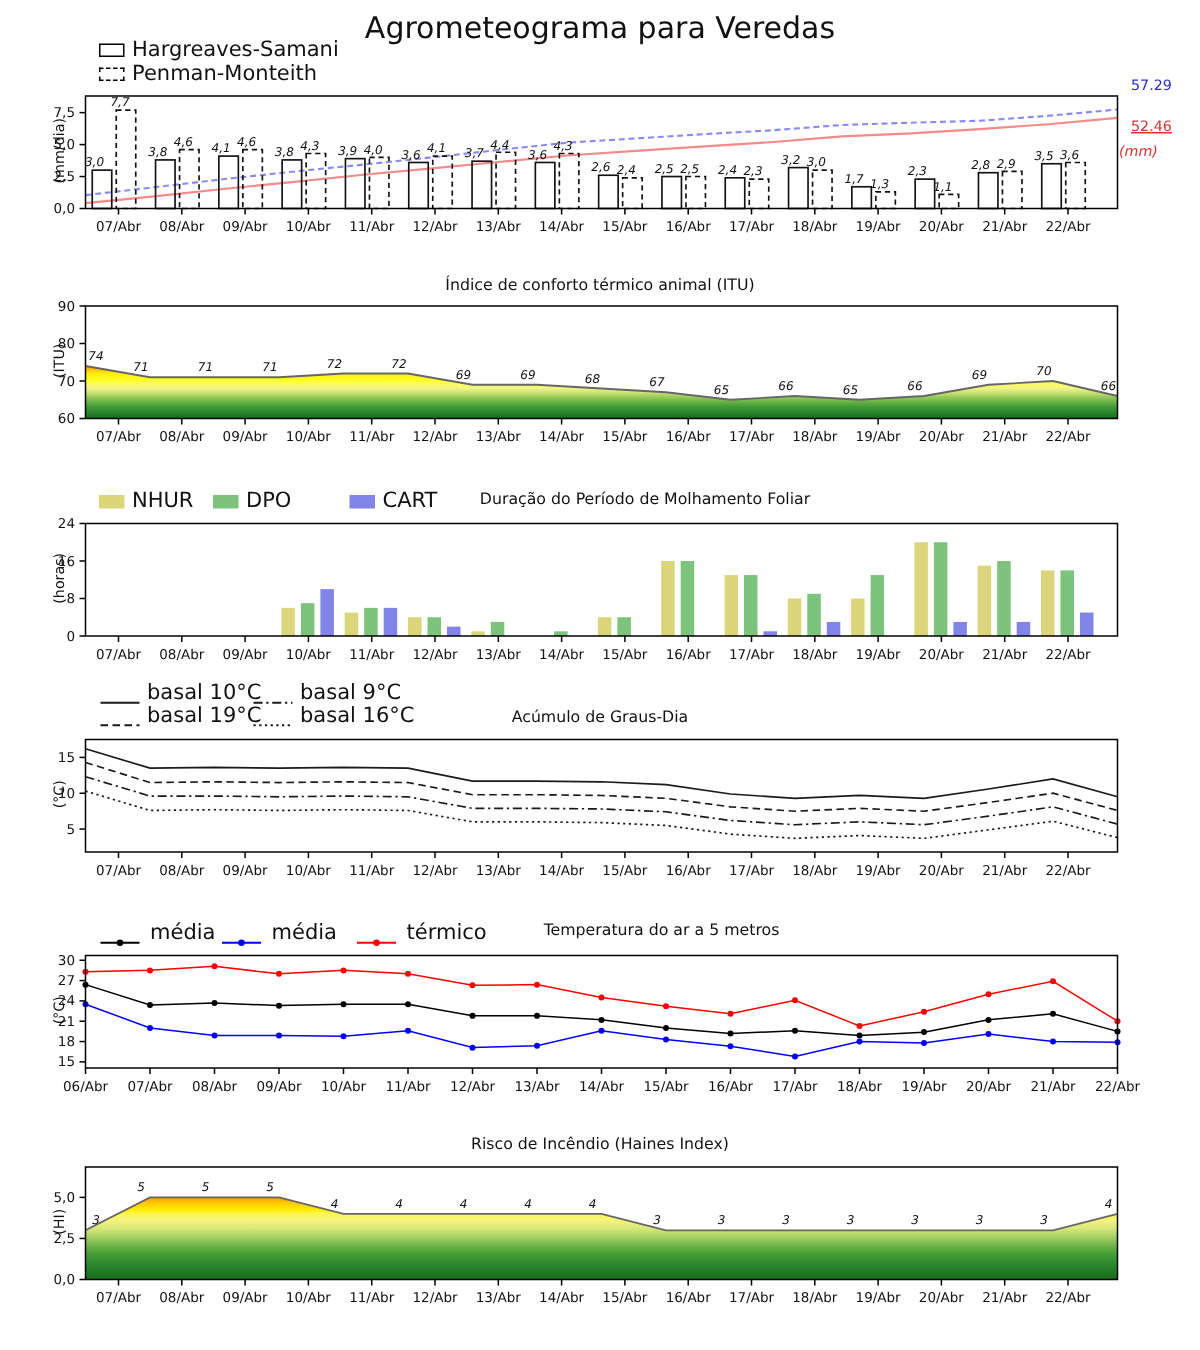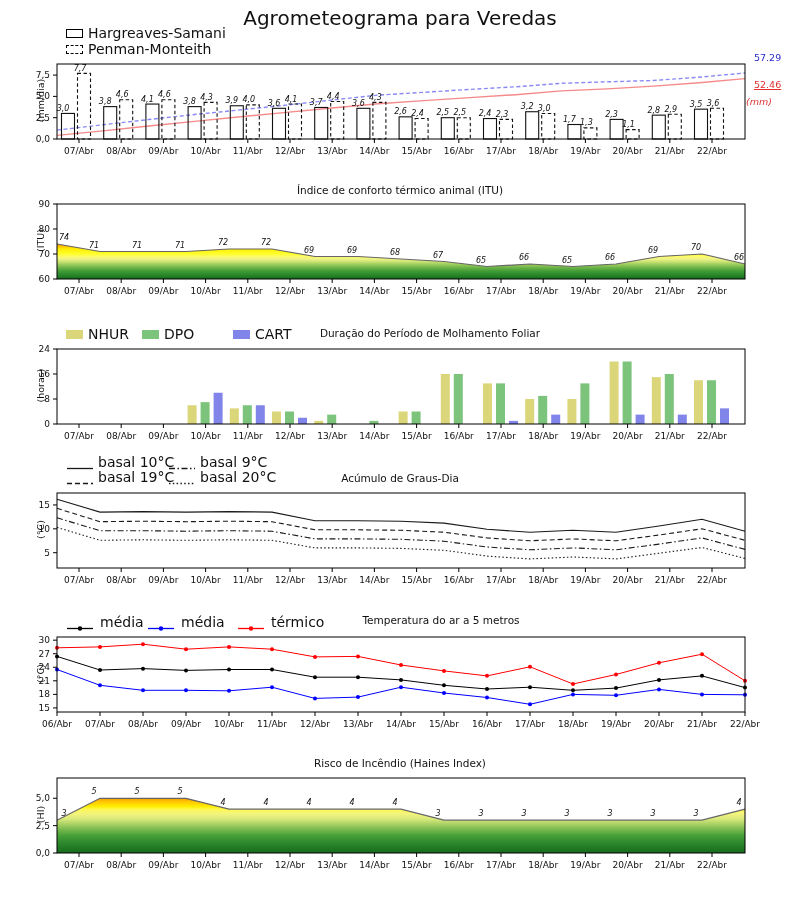--- a/index.html
+++ b/index.html
@@ -548,21 +548,21 @@
         <line x1="1" y1="4.5" x2="27" y2="4.5" stroke="#1a1a1a" stroke-width="1.3" stroke-dasharray="5,3"></line>
       </svg></span>
   <span class="abs leg" style="left:98px;top:469px">basal 19°C</span>
   <span class="abs sw-line" style="left:168px;top:458px"><svg width="28" height="9">
         <line x1="1" y1="4.5" x2="27" y2="4.5" stroke="#1a1a1a" stroke-width="1.3" stroke-dasharray="6,2.5,1.5,2.5"></line>
       </svg></span>
   <span class="abs leg" style="left:200px;top:454px">basal 9°C</span>
   <span class="abs sw-line" style="left:168px;top:473px"><svg width="28" height="9">
         <line x1="1" y1="4.5" x2="27" y2="4.5" stroke="#1a1a1a" stroke-width="1.3" stroke-dasharray="1.5,2.3"></line>
       </svg></span>
-  <span class="abs leg" style="left:200px;top:469px">basal 20°C</span>
+  <span class="abs leg" style="left:200px;top:469px">basal 16°C</span>
   <div class="abs ptitle" style="left:400px;top:472px">Acúmulo de Graus-Dia</div>
   <div class="abs ylab" style="top:524px">(°C)</div>
 
   <span class="abs sw-line" style="left:66px;top:618px"><svg width="28" height="9">
         <line x1="1" y1="4.5" x2="27" y2="4.5" stroke="#000000" stroke-width="1.3"></line>
         <circle cx="14" cy="4.5" r="2.2" fill="#000000"></circle>
       </svg></span>
   <span class="abs leg" style="left:100px;top:614px">média</span>
   <span class="abs sw-line" style="left:147px;top:618px"><svg width="28" height="9">
         <line x1="1" y1="4.5" x2="27" y2="4.5" stroke="#0000ff" stroke-width="1.3"></line>

